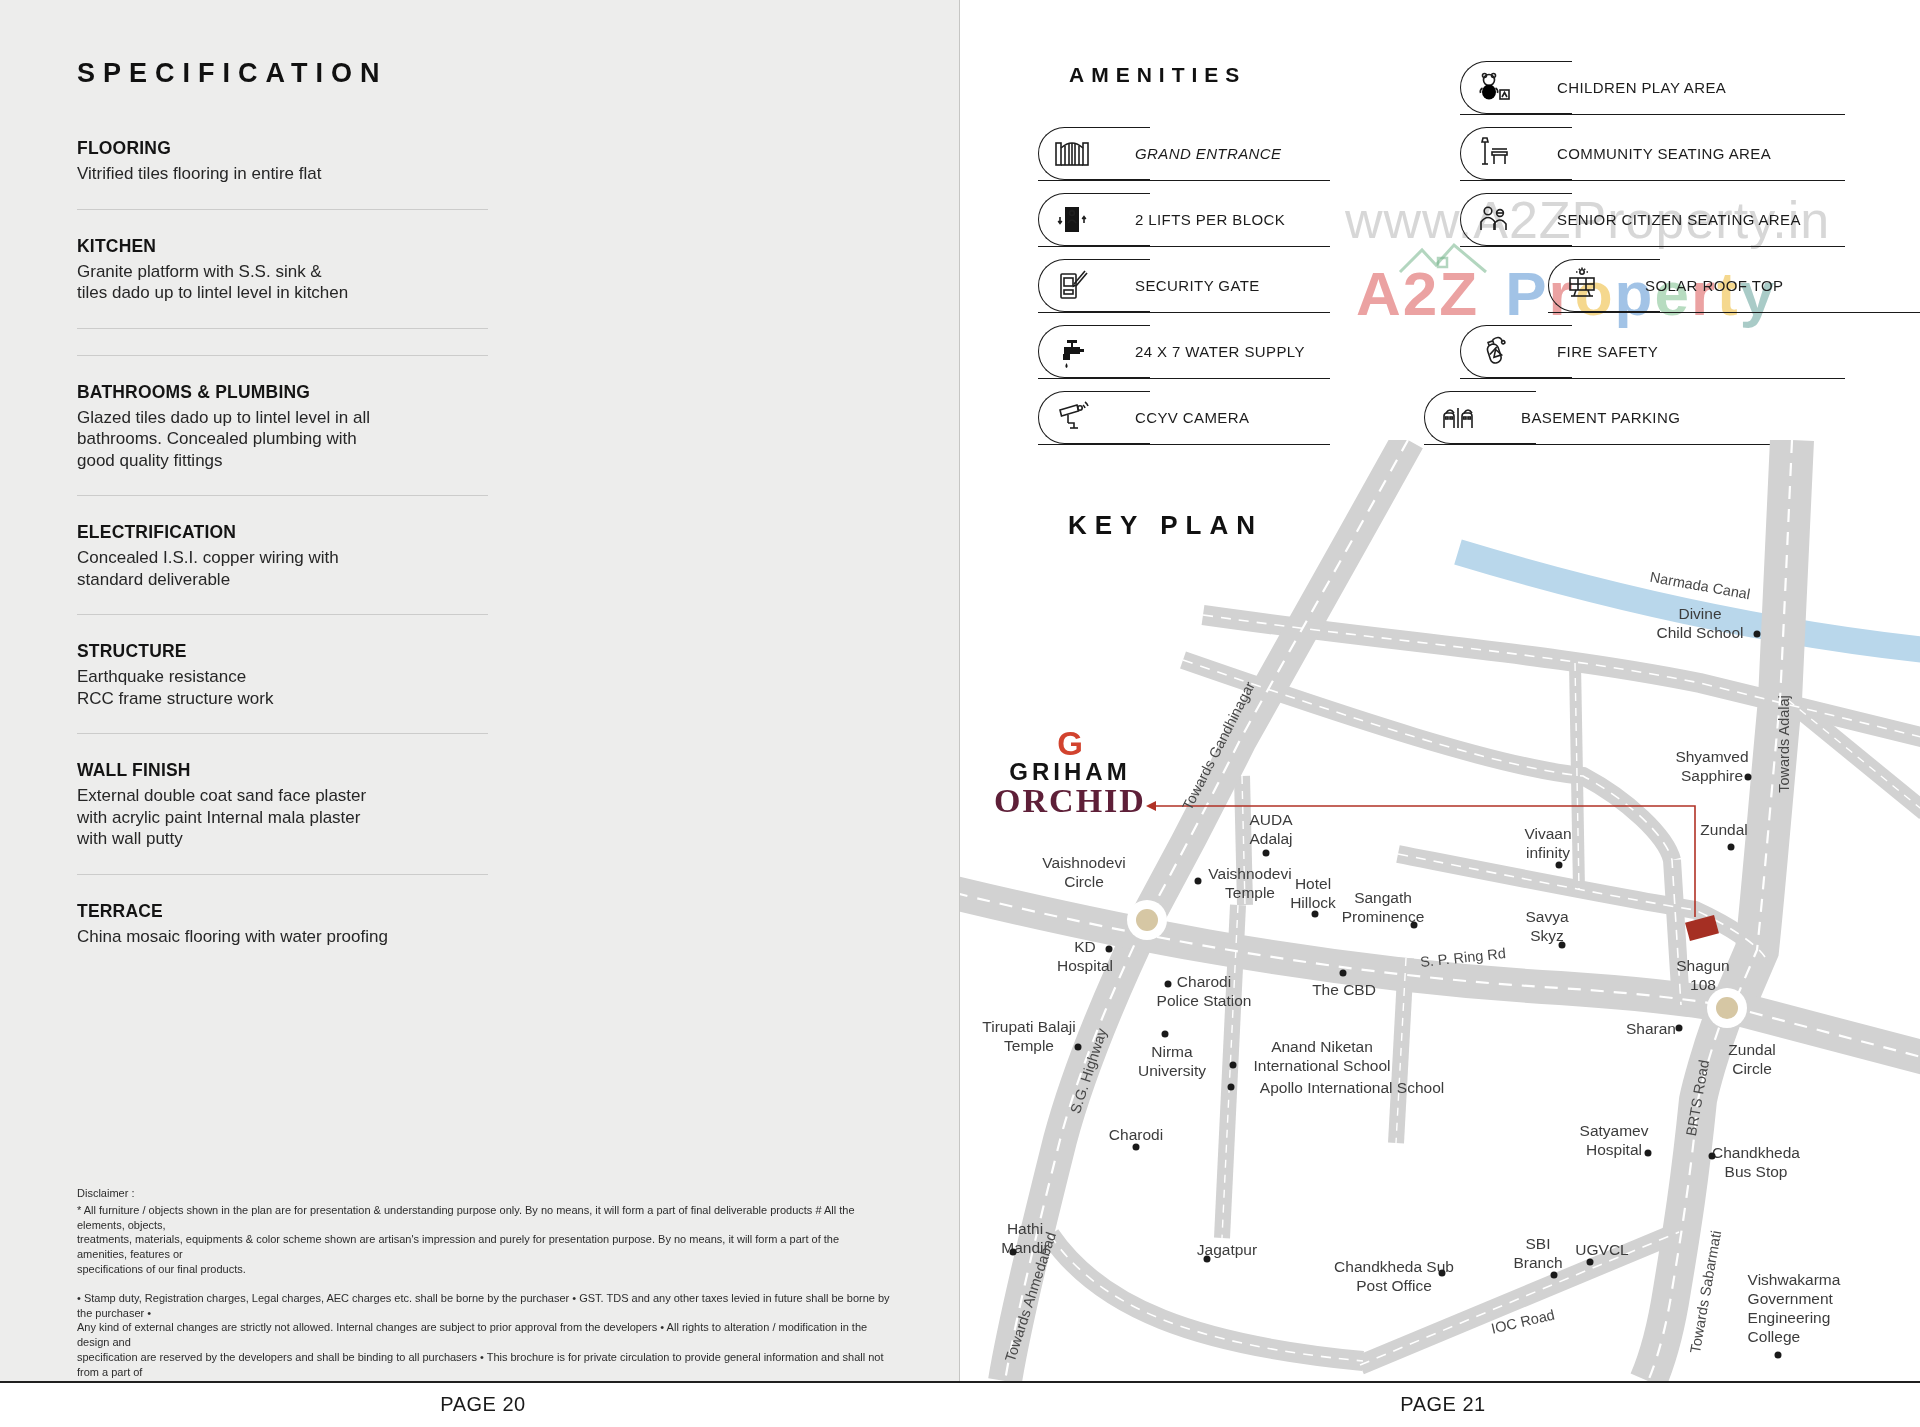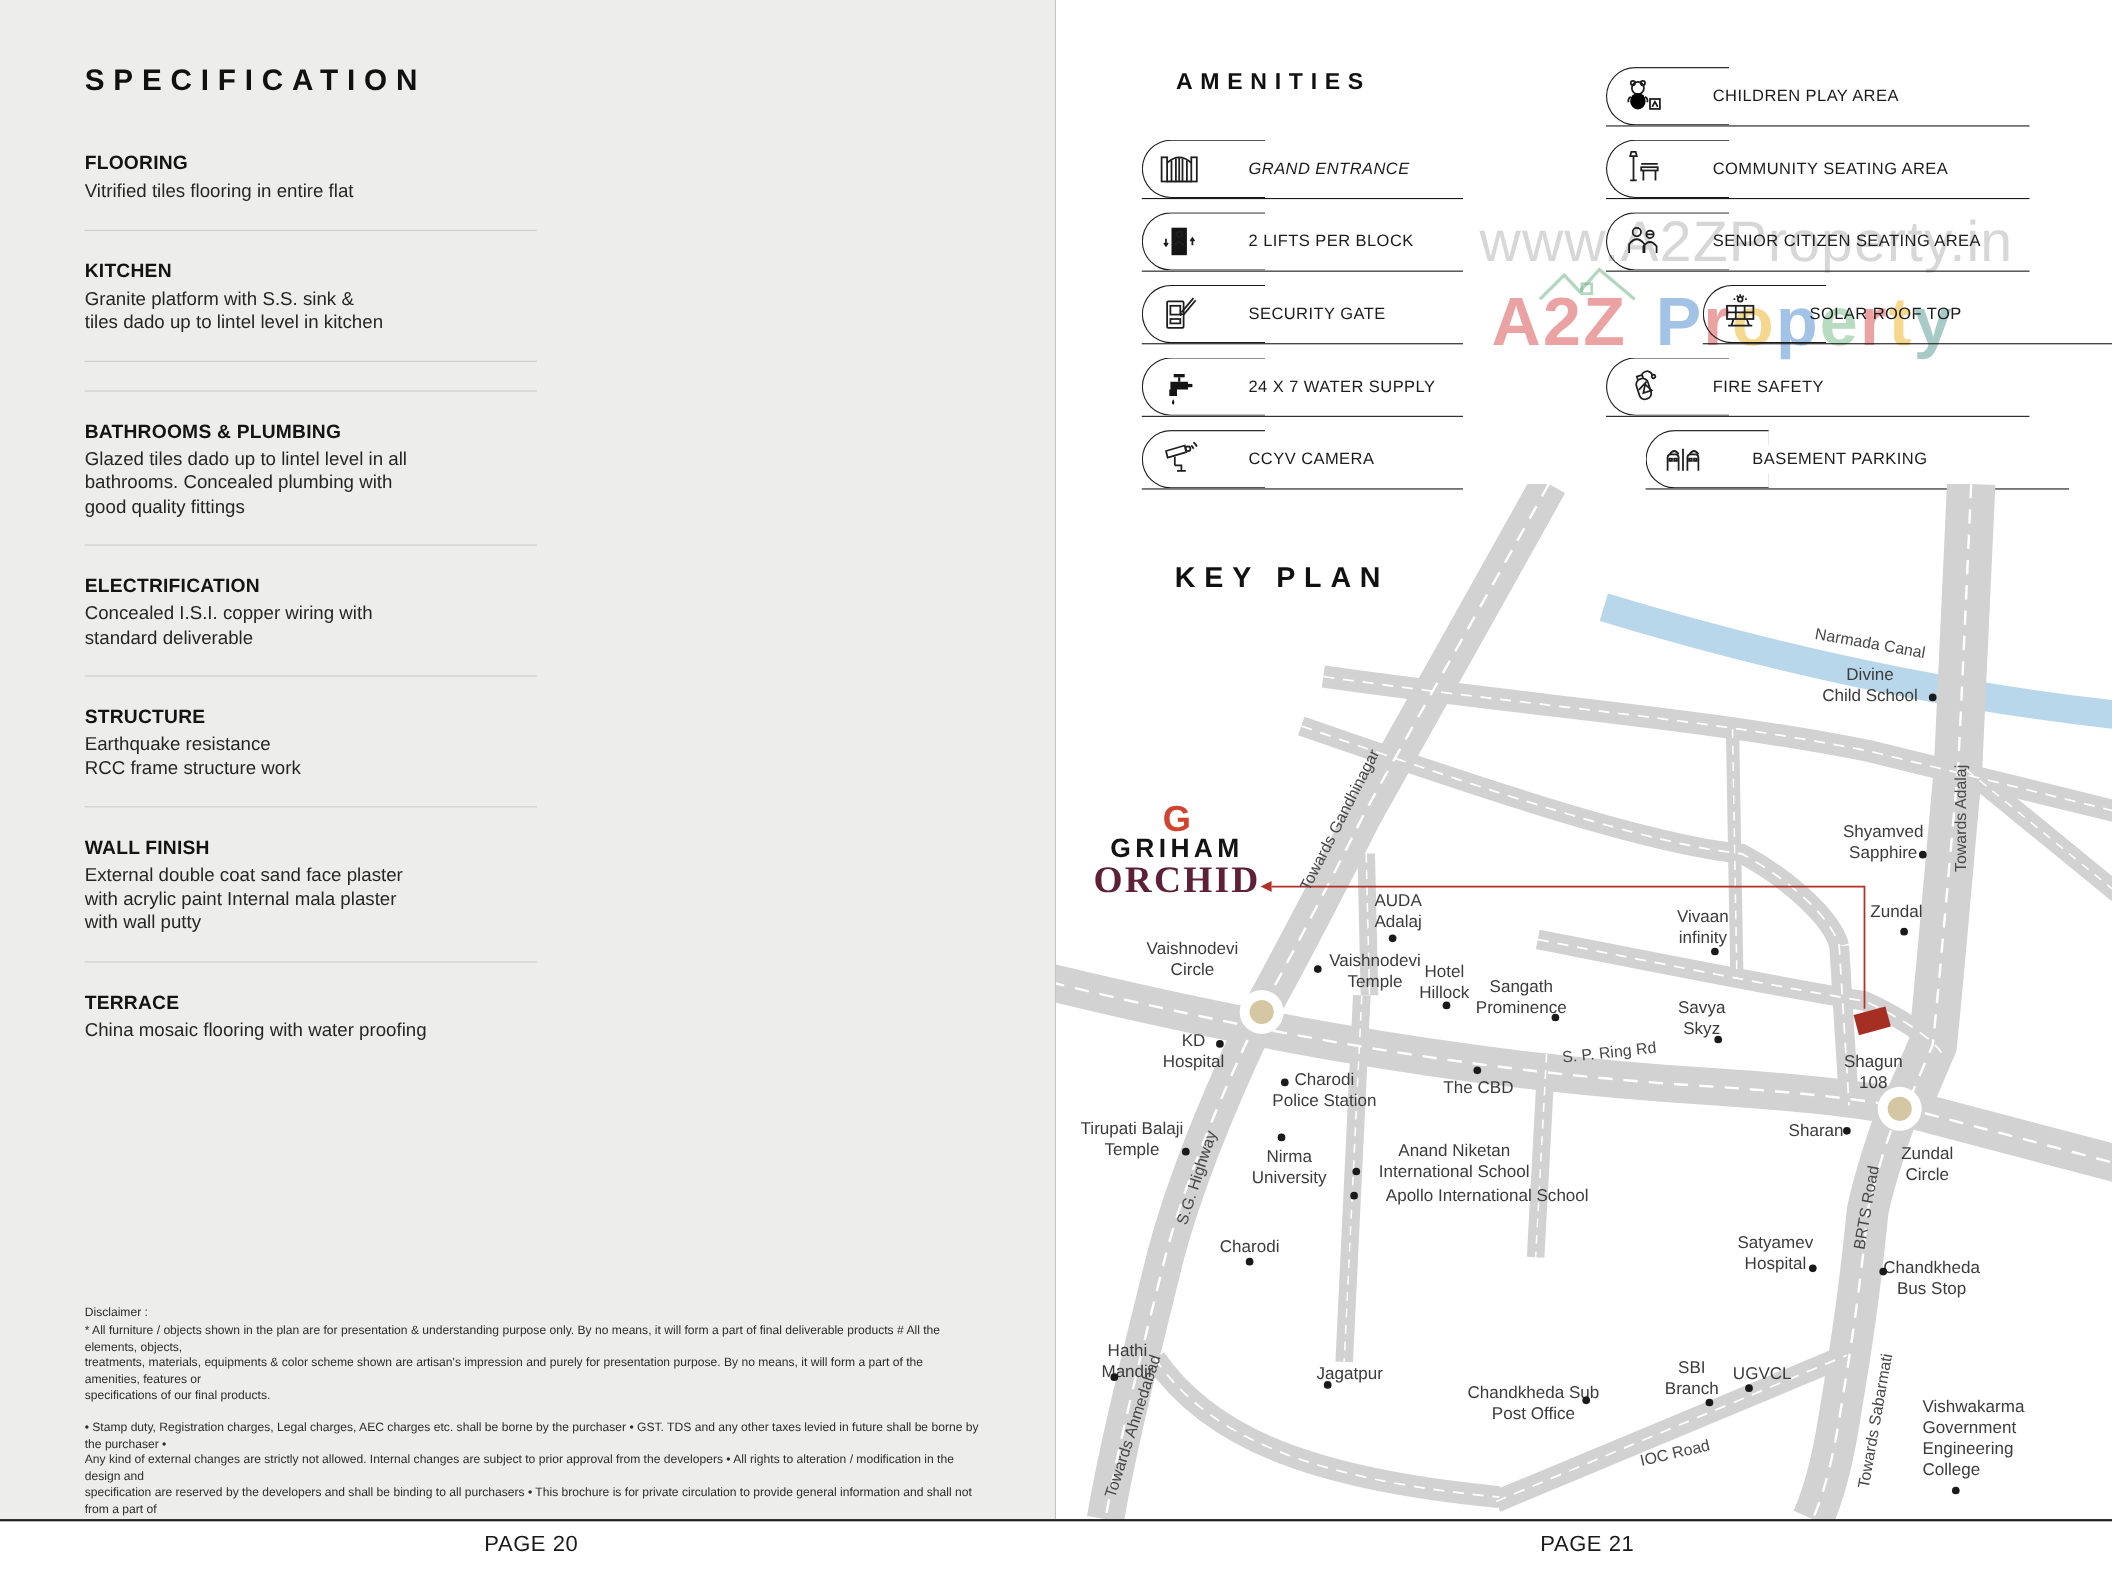--- a/index.html
+++ b/index.html
@@ -249,21 +249,21 @@
       <rect x="14" y="13" width="11" height="19" rx="5"></rect>
       <path d="M17,13 v-3 h5 v3"></path>
           <path d="M22,9 q8,-3 9,4"></path>
           <circle cx="31.5" cy="14.5" r="1.6"></circle>
       <path d="M15,22 l9,-5" stroke-width="1.1"></path>
           <path d="M18,26 l4,-7 l4,7 z" stroke-width="1.1"></path>
     </g>
   </svg></div>
   <div class="lbl">FIRE SAFETY</div>
 </div>
-<div class="pill" style="left:1496px;top:391px;width:385px;">
+<div class="pill" style="left:1424px;top:391px;width:385px;">
   <div class="cap"></div>
   <div class="icn"><svg viewBox="0 0 40 40">
     <path d="M6,31 v-12 q0,-3 3,-3 h4 q3,0 3,3 v12"></path>
         <path d="M8,16 q4,-6 8,0"></path>
     <rect x="7.5" y="20" width="2.5" height="2"></rect>
         <rect x="12" y="20" width="2.5" height="2"></rect>
     <path d="M24,31 v-12 q0,-3 3,-3 h4 q3,0 3,3 v12"></path>
         <path d="M26,16 q4,-6 8,0"></path>
     <rect x="25.5" y="20" width="2.5" height="2"></rect>
         <rect x="30" y="20" width="2.5" height="2"></rect>

